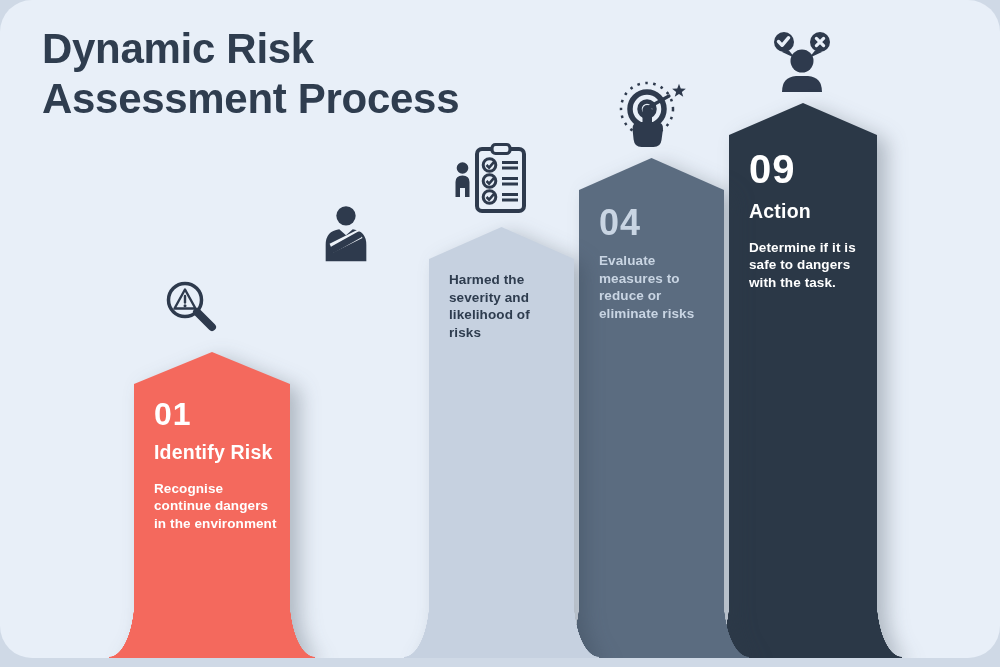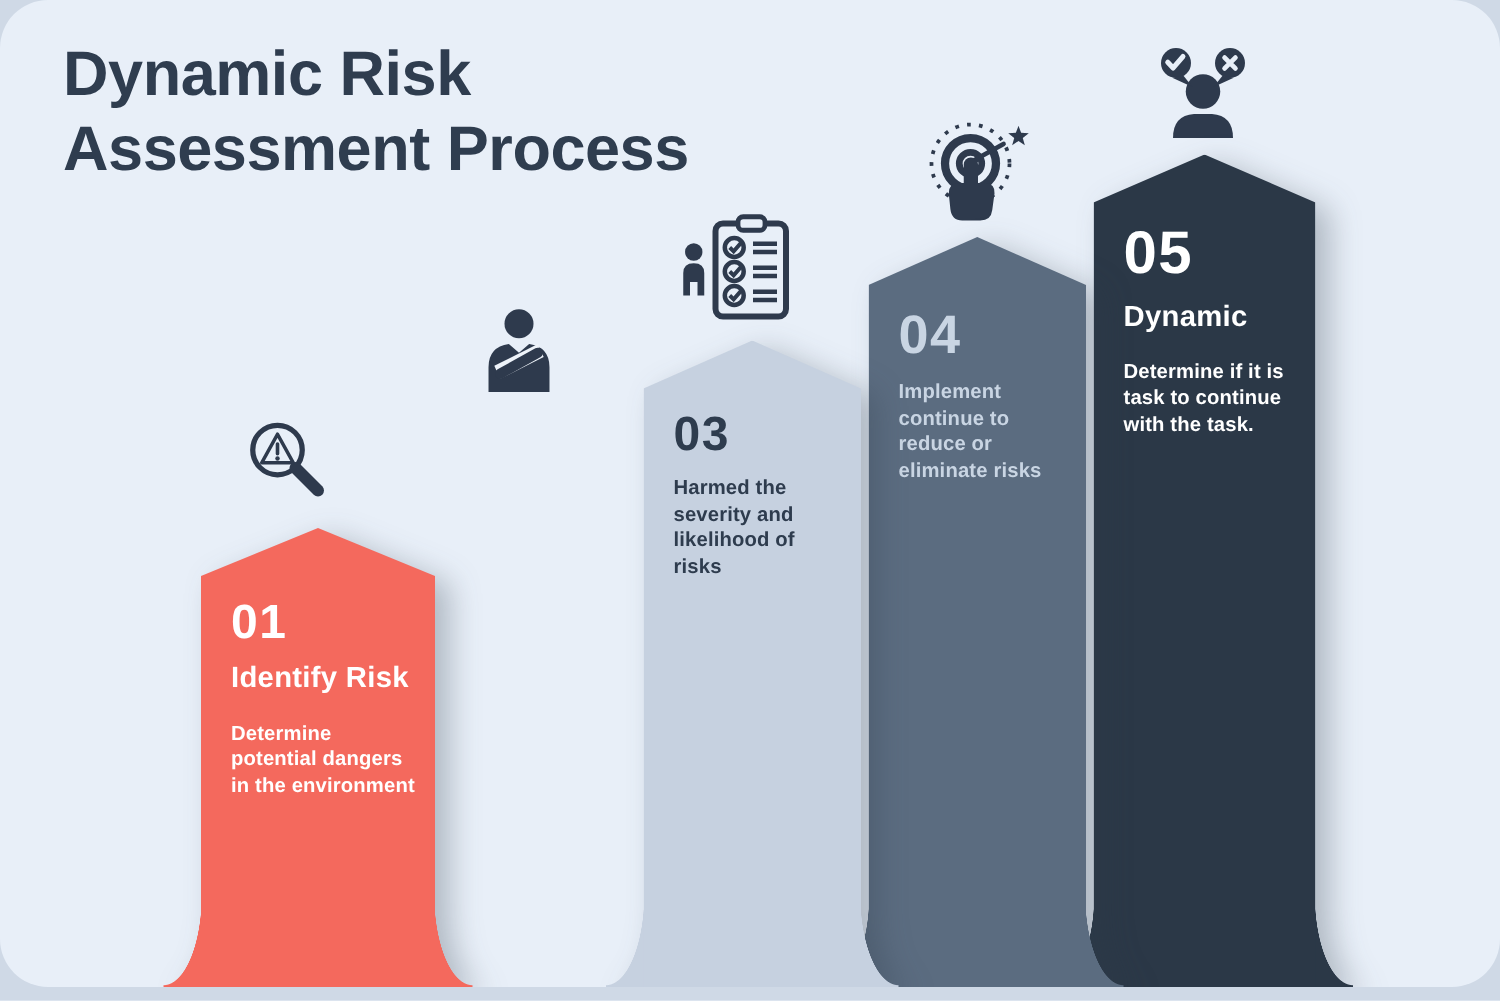--- a/index.html
+++ b/index.html
@@ -118,53 +118,52 @@
     </svg>
   </div>
 
   <div class="col col-1" style="--c: #f4695d; --t: #ffffff;">
     <div class="flare flare-left"></div>
     <div class="flare flare-right"></div>
     <div class="shape">
       <div class="content">
         <div class="num">01</div>
         <div class="step-title">Identify Risk</div>
-        <div class="step-desc">Determine potential dangers in the environment</div>
+        <div class="step-desc">Recognise continue dangers in the environment</div>
       </div>
     </div>
   </div>
 
 
   <div class="col col-3" style="--c: #c6d1e0; --t: #2e3c4e;">
     <div class="flare flare-left"></div>
     <div class="flare flare-right"></div>
     <div class="shape">
       <div class="content">
-        <div class="num">03</div>
         <div class="step-desc">Harmed the severity and likelihood of risks</div>
       </div>
     </div>
   </div>
 
   <div class="col col-4" style="--c: #5b6c80; --t: #c9d5e3;">
     <div class="flare flare-left"></div>
     <div class="flare flare-right"></div>
     <div class="shape">
       <div class="content">
         <div class="num">04</div>
-        <div class="step-desc">Implement continue to reduce or eliminate risks</div>
+        <div class="step-desc">Evaluate measures to reduce or eliminate risks</div>
       </div>
     </div>
   </div>
 
   <div class="col col-5" style="--c: #2b3847; --t: #ffffff;">
     <div class="flare flare-left"></div>
     <div class="flare flare-right"></div>
     <div class="shape">
       <div class="content">
-        <div class="num">05</div>
-        <div class="step-title">Dynamic</div>
-        <div class="step-desc">Determine if it is task to continue with the task.</div>
+        <div class="num">09</div>
+        <div class="step-title">Action</div>
+        <div class="step-desc">Determine if it is safe to dangers with the task.</div>
       </div>
     </div>
   </div>
 
 </div>
 
 </body></html>

